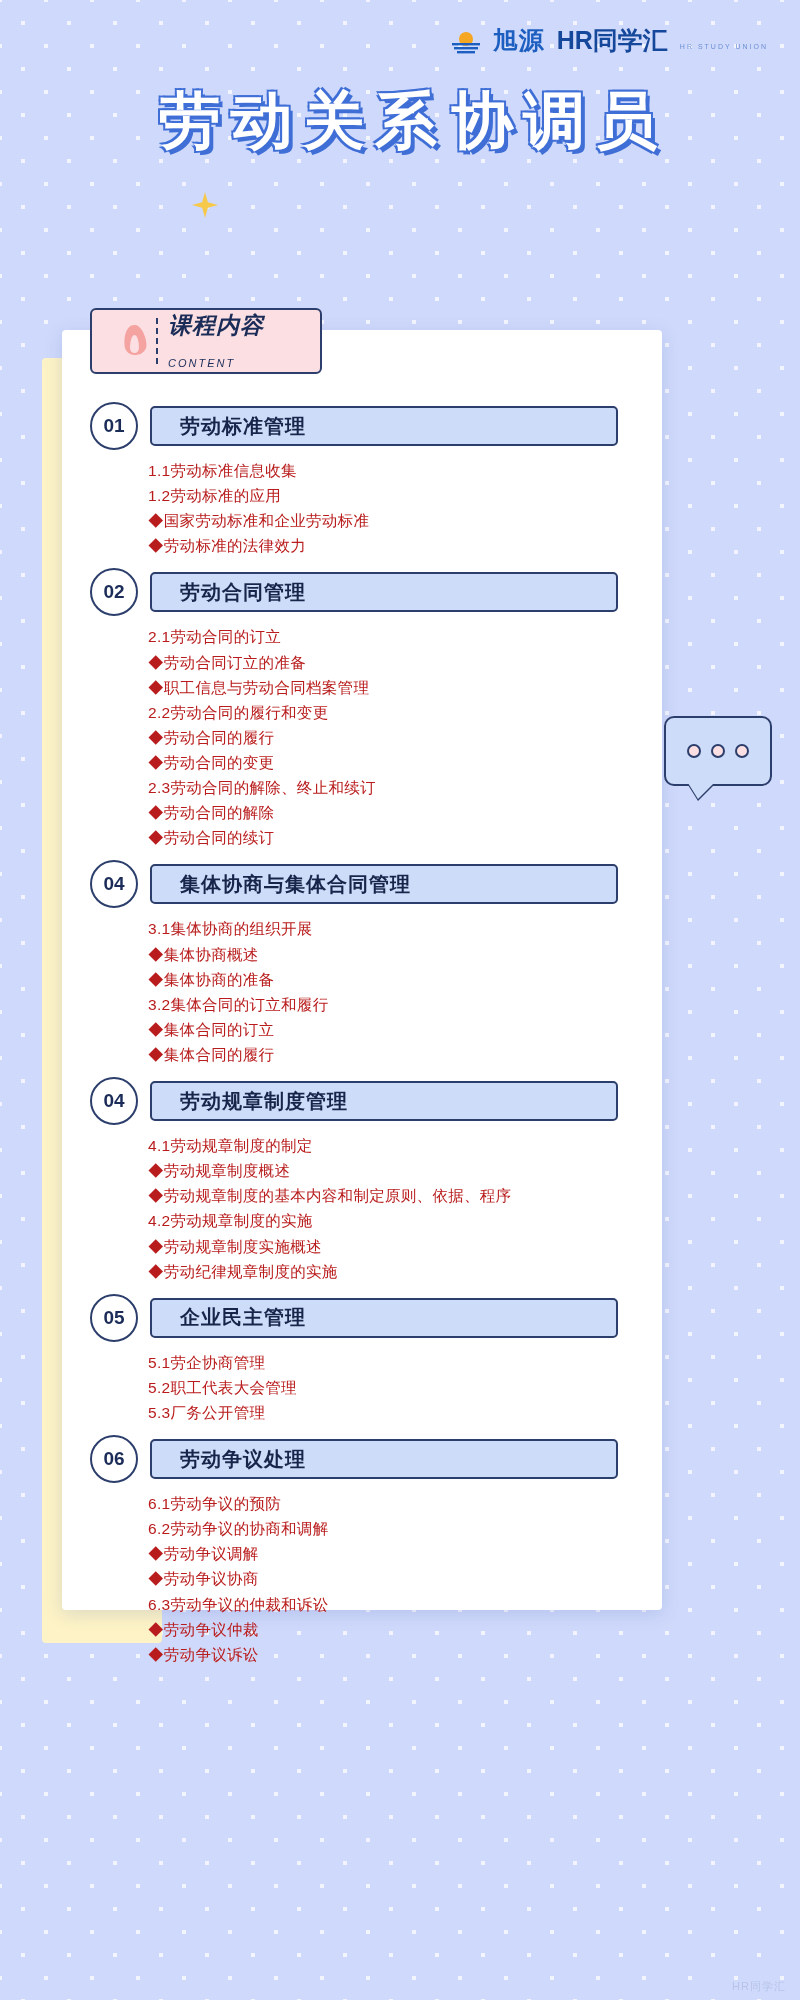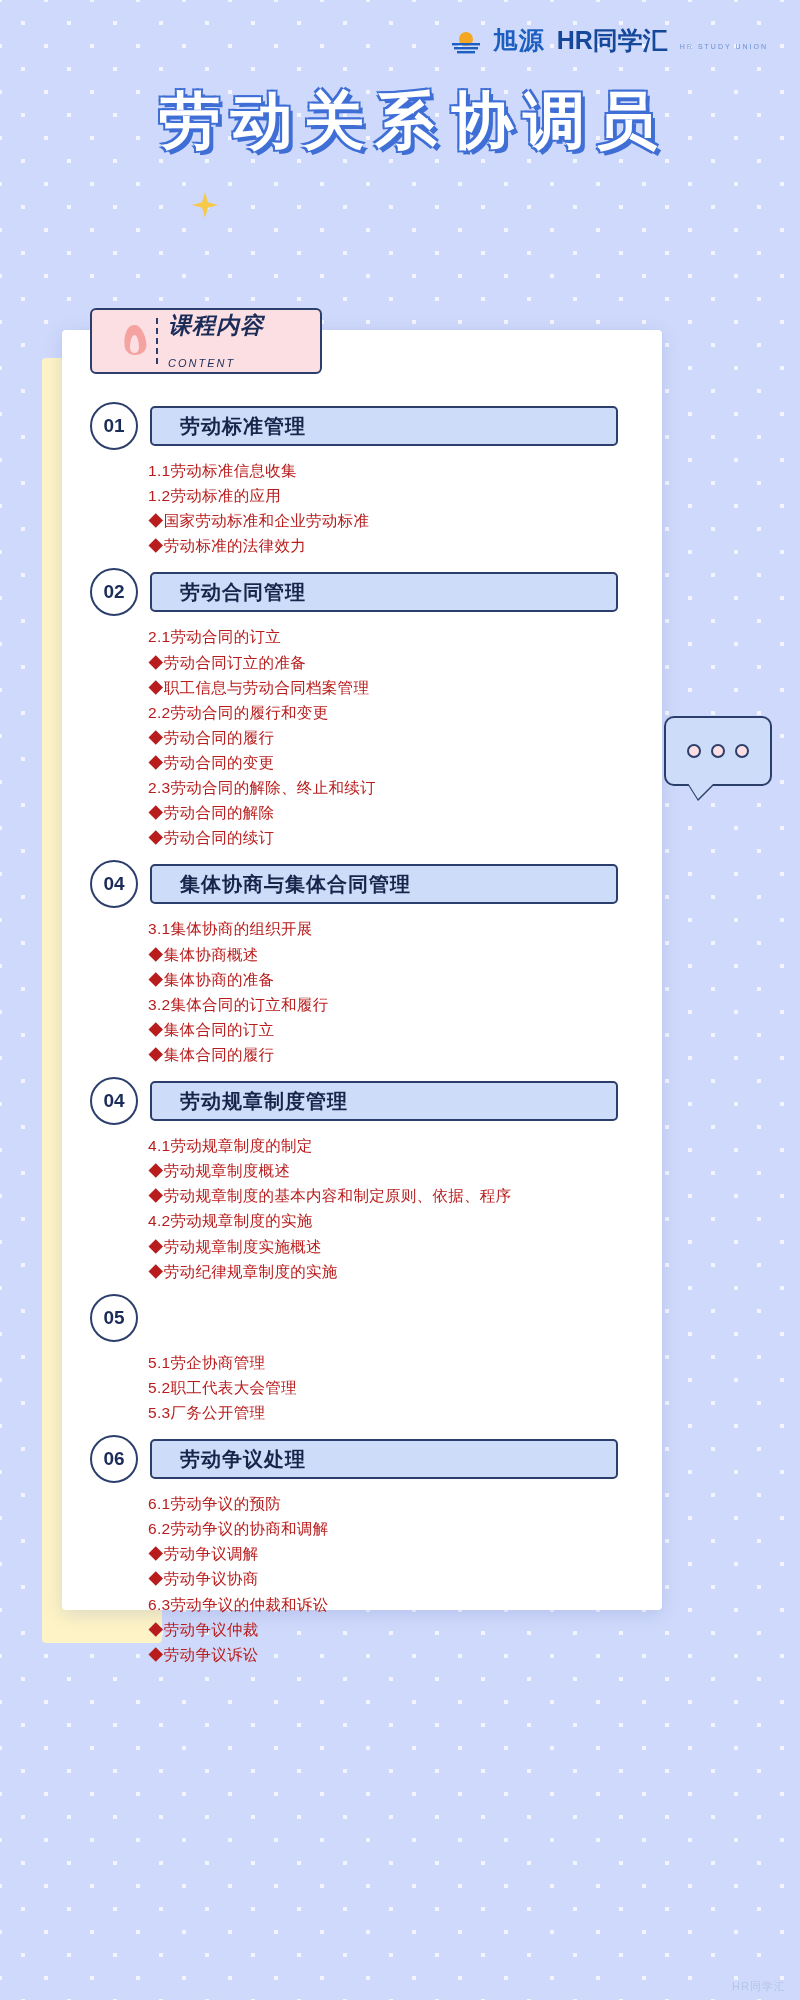--- a/index.html
+++ b/index.html
@@ -375,20 +375,21 @@
           <div class="item">◆劳动规章制度的基本内容和制定原则、依据、程序</div>
           <div class="item">4.2劳动规章制度的实施</div>
           <div class="item">◆劳动规章制度实施概述</div>
           <div class="item">◆劳动纪律规章制度的实施</div>
         </div>
       </div>
 
       <div class="section">
         <div class="sec-head">
           <div class="num-circle">05</div>
+          <div class="sec-title">企业民主管理</div>
         </div>
         <div class="sec-items">
           <div class="item">5.1劳企协商管理</div>
           <div class="item">5.2职工代表大会管理</div>
           <div class="item">5.3厂务公开管理</div>
         </div>
       </div>
 
       <div class="section">
         <div class="sec-head">

